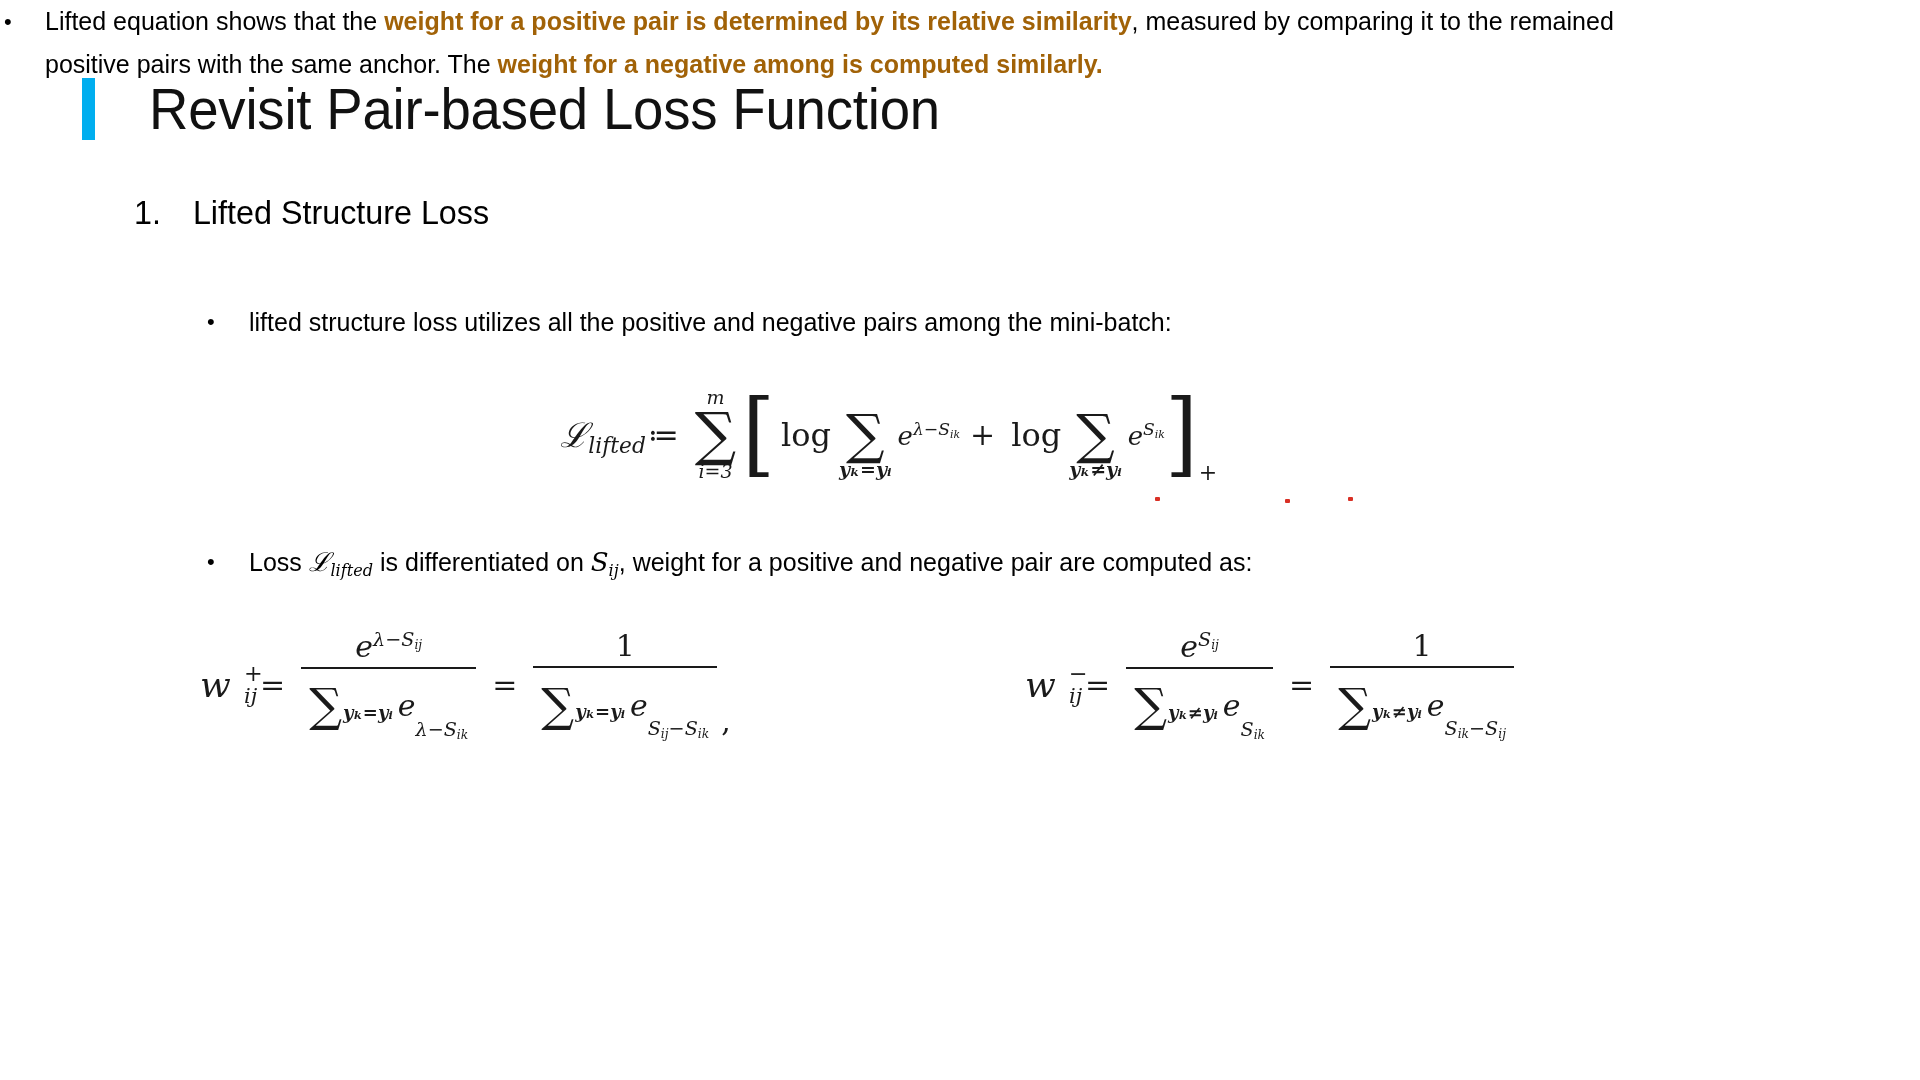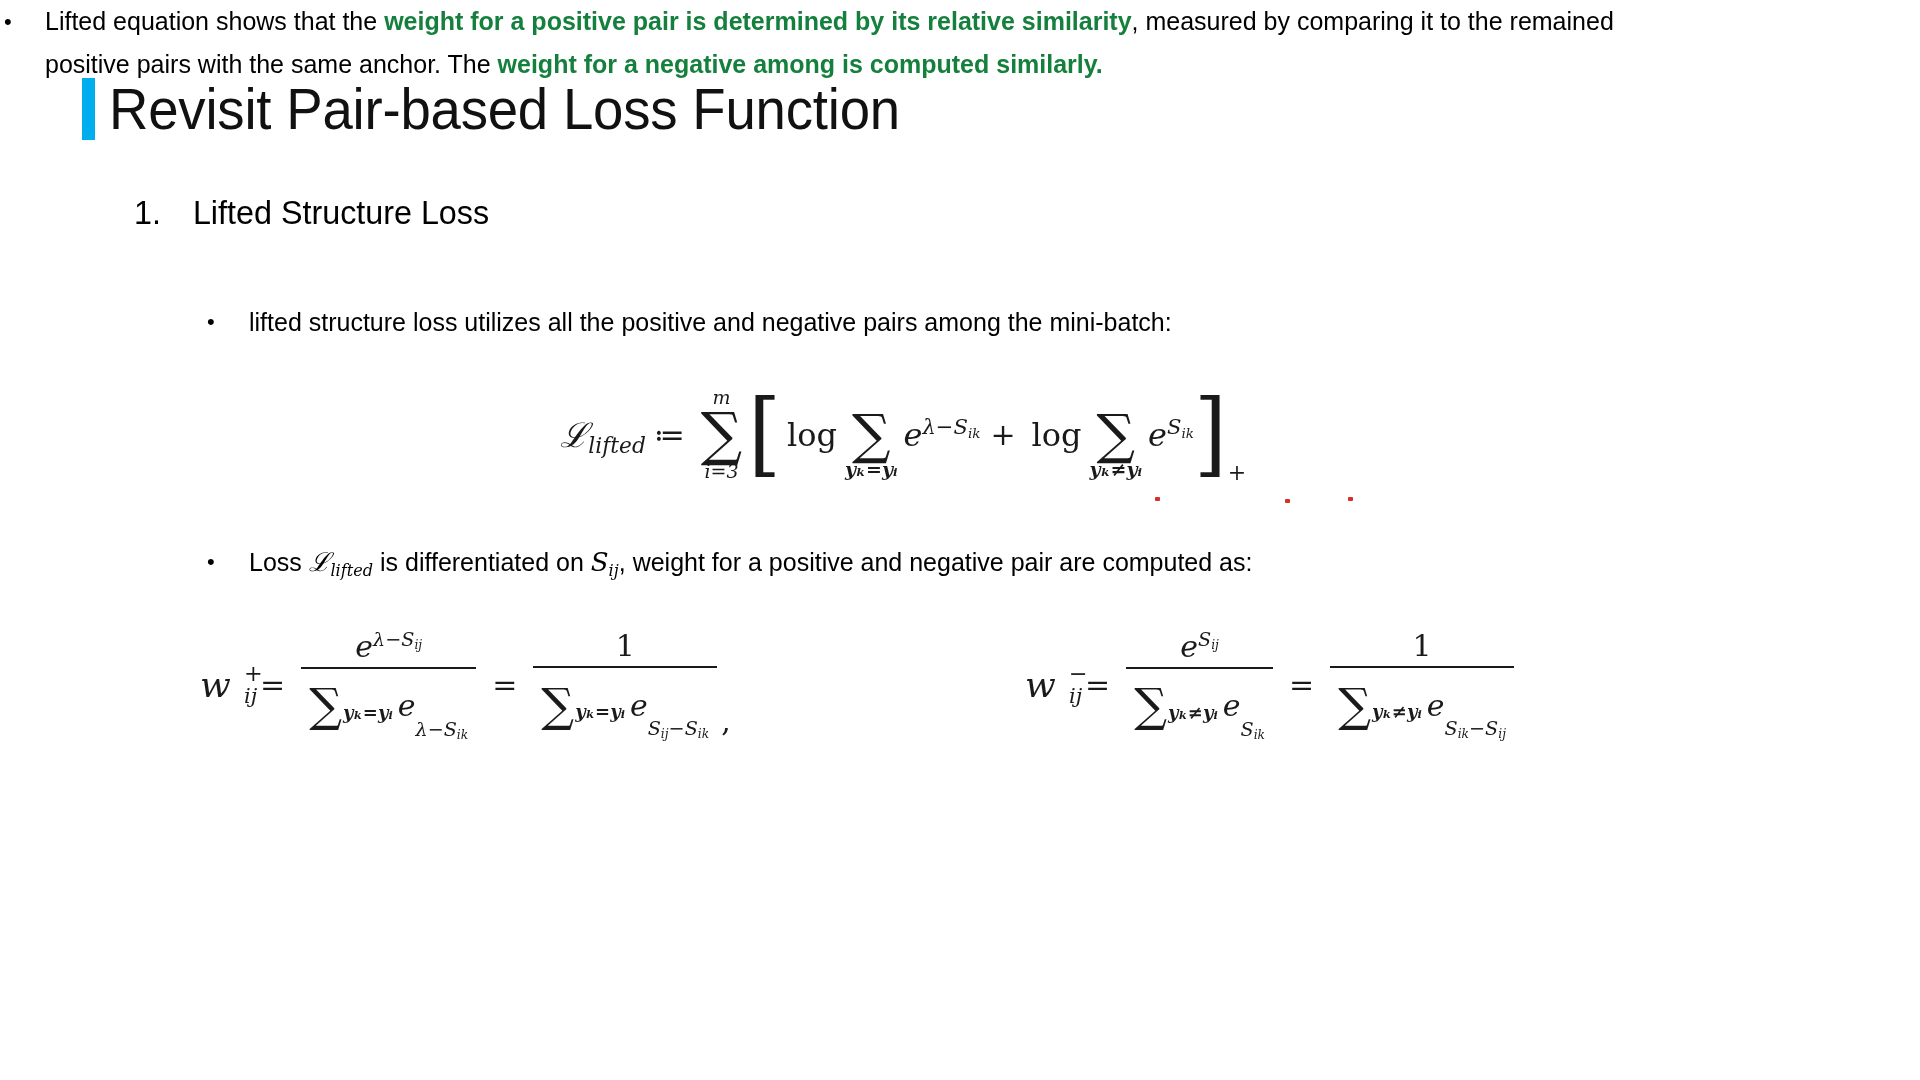--- a/index.html
+++ b/index.html
@@ -24,20 +24,21 @@
     background: #ffffff;
   }
 
   
   .title-row {
     position: absolute;
     left: 82px;
     top: 78px;
     display: flex;
     align-items: flex-start;
+    gap: 40px;
   }
   .title-bar {
     width: 13px;
     height: 62px;
     background: #00AEEF;
     margin-right: 14px;
   }
   .title-text {
     font-size: 58px;
     line-height: 62px;
@@ -95,21 +96,21 @@
     text-align: left;
   }
   #bullet-3 .b3dot {
     position: absolute;
     left: 4px;
     top: 0;
     font-size: 22px;
     line-height: 43px;
   }
   .hl {
-    color: #15803d;
+    color: #a16207;
     font-weight: bold;
   }
   .sub {
     font-size: 0.64em;
     vertical-align: -0.28em;
     font-style: italic;
   }
   .sup {
     font-size: 0.64em;
     vertical-align: 0.55em;
@@ -138,21 +139,21 @@
     left: 560px;
     top: 388px;
     display: flex;
     align-items: center;
     font-family: "DejaVu Serif", "Liberation Serif", serif;
     color: #1a1a1a;
   }
   .eq-lhs {
     font-style: italic;
     font-size: 34px;
-    margin-right: 6px;
+    margin-right: 0;
     white-space: nowrap;
   }
   .eq-assign {
     font-style: normal;
     font-size: 30px;
     margin: 0 10px 0 2px;
   }
 
   
   .bigop {
@@ -185,21 +186,21 @@
     display: inline-block;
     transform: scaleY(1.08);
   }
   .logw {
     font-style: normal;
     font-size: 32px;
     margin: 0 2px 0 6px;
   }
   .expo {
     font-style: italic;
-    font-size: 32px;
+    font-size: 26px;
     white-space: nowrap;
   }
   .expo .e { font-style: italic; }
   .expo .pw {
     font-size: 0.66em;
     vertical-align: 0.58em;
     font-style: italic;
   }
   .plusop {
     font-style: normal;

